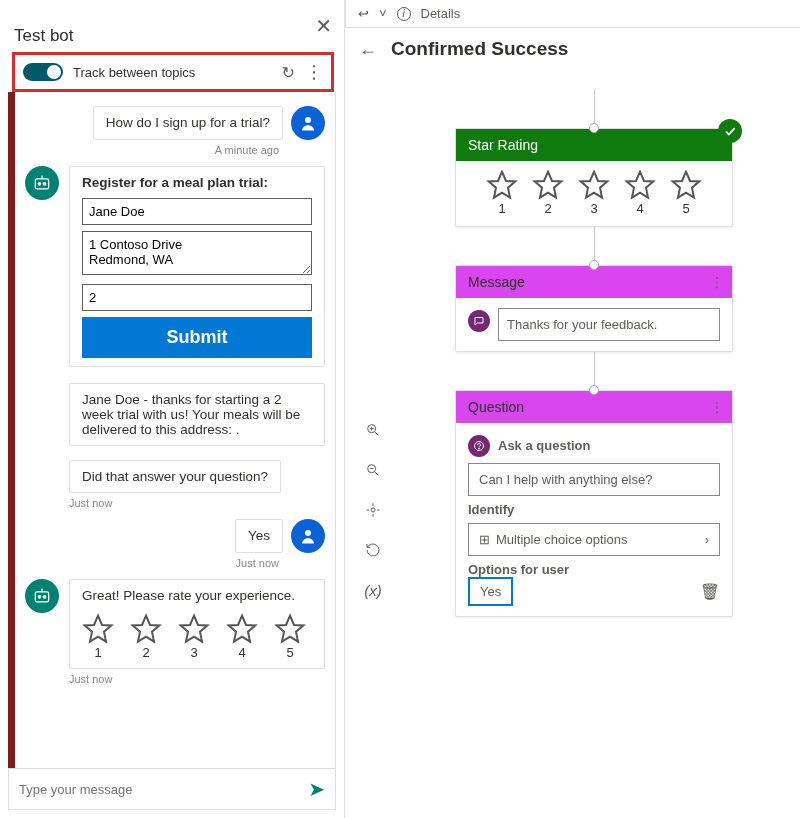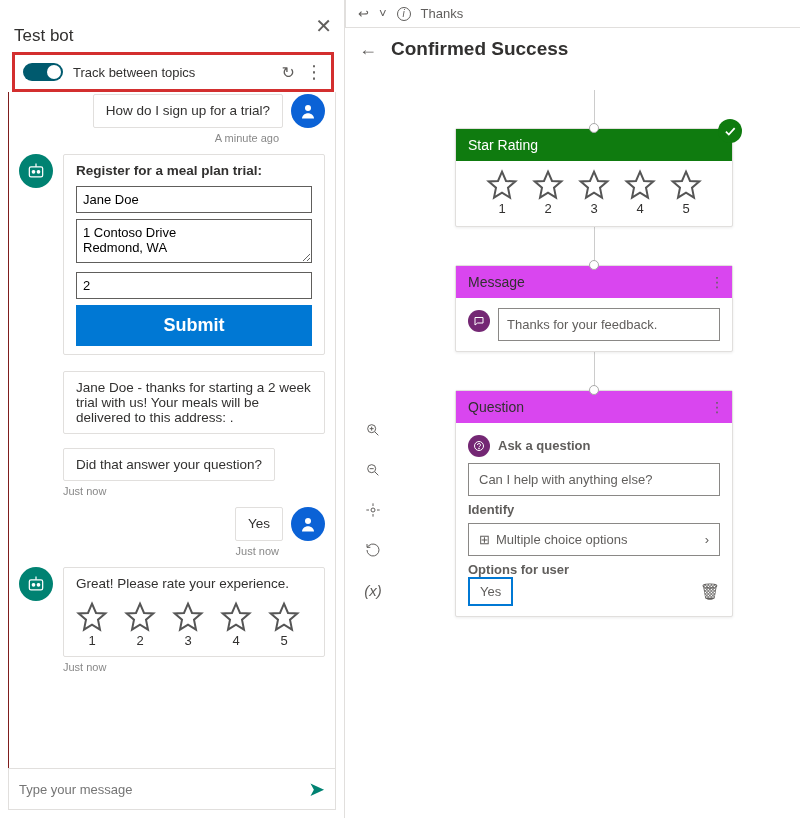--- a/index.html
+++ b/index.html
@@ -14,21 +14,21 @@
 .red-box { border:3px solid #d32f2f; margin:2px 10px 0 12px; padding:6px 8px; display:flex; align-items:center; justify-content:space-between; }
 .toggle { width:40px; height:18px; border-radius:18px; background:#005a6e; display:inline-flex; align-items:center; padding:2px; }
 .toggle-knob { width:14px; height:14px; border-radius:50%; background:#fff; margin-left:22px; }
 .track-label { font-size:13px; margin-left:10px; flex:1; }
 .reload-icon { font-size:16px; color:#605e5c; margin-right:10px; }
 .kebab { font-size:18px; color:#605e5c; }
 
 .chat-hdr { margin:8px 8px 0 8px; background:#1a6d7c; color:#fff; padding:10px 12px; font-size:15px; display:flex; justify-content:space-between; align-items:center; }
 .flag-icon { font-size:16px; }
 
-.chat-body { flex:1; overflow-y:auto; padding:2px 10px 0 10px; margin:0 8px; border-left:1px solid #7f1d1d; border-right:1px solid #e1dfdd; }
+.chat-body { flex:1; overflow-y:auto; padding:14px 10px 0 10px; margin:0 8px; border-left:7px solid #7f1d1d; border-right:1px solid #e1dfdd; }
 .msg-row { display:flex; margin-bottom:4px; }
 .msg-row.right { justify-content:flex-end; }
 .avatar-user { width:34px; height:34px; background:#0b62d6; border-radius:50%; display:flex; align-items:center; justify-content:center; margin-left:8px; }
 .avatar-user svg { fill:#fff; }
 .avatar-bot { width:34px; height:34px; background:#008272; border-radius:50%; display:flex; align-items:center; justify-content:center; margin-right:10px; flex-shrink:0; }
 .avatar-bot svg { stroke:#fff; fill:none; }
 .bubble { border:1px solid #e1dfdd; border-radius:2px; padding:8px 12px; font-size:13.5px; background:#fff; }
 .user-bubble { max-width:200px; }
 .bot-card { flex:1; }
 .ts { font-size:11px; color:#888; margin:2px 0 10px 0; }
@@ -215,21 +215,21 @@
     <input placeholder="Type your message" style="">
     <span class="send-icon">➤</span>
   </div>
 </div>
 
 <div class="right">
   <div class="right-top">
     <span>↩</span>
     <span>˅</span>
     <span class="info-icon">i</span>
-    <span>Thanks</span>
+    <span>Details</span>
   </div>
   <div class="crumb">
     <span class="back-arrow">←</span>
     <h2>Confirmed Success</h2>
   </div>
 
   <div class="canvas">
     <div class="toolbar">
       <div class="tb">
           <svg width="16" height="16" viewBox="0 0 24 24" fill="none" stroke="currentColor" stroke-width="1.5">

